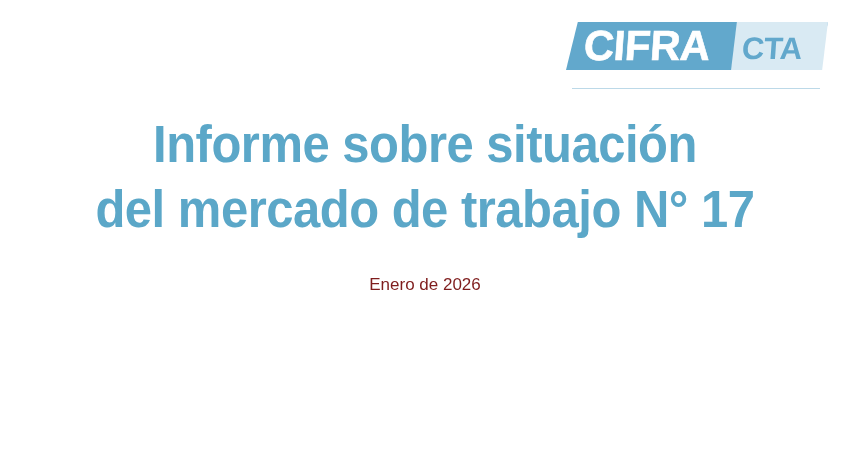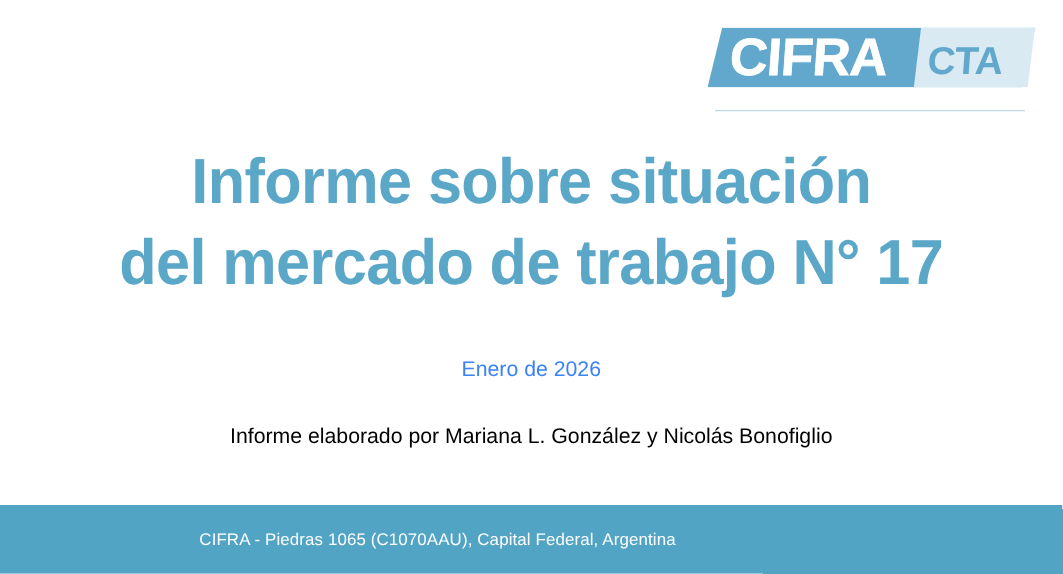--- a/index.html
+++ b/index.html
@@ -114,25 +114,25 @@
     transform-origin: center top;
   }
   .title-line {
     display: block;
     white-space: nowrap;
   }
 
   
   .date-line {
     position: absolute;
-    top: 285px;
+    top: 274px;
     left: 0;
     width: 850px;
     text-align: center;
-    color: #3b82f6;
+    color: #7f1d1d;
     font-family: "Liberation Sans", sans-serif;
     font-size: 17px;
     line-height: 22px;
   }
   .author-line {
     position: absolute;
     top: 338px;
     left: 0;
     width: 850px;
     text-align: center;
@@ -181,19 +181,15 @@
     <div class="logo-rule"></div>
   </div>
 
   <div class="title">
     <span class="title-line">Informe sobre situación</span>
     <span class="title-line">del mercado de trabajo N° 17</span>
   </div>
 
   <div class="date-line">Enero de 2026</div>
 
-  <div class="author-line">Informe elaborado por Mariana L. González y Nicolás Bonofiglio</div>
 
-  <div class="footer">
-    <div class="footer-text">CIFRA - Piedras 1065 (C1070AAU), Capital Federal, Argentina</div>
-  </div>
 
 </div>
 
 </body></html>

